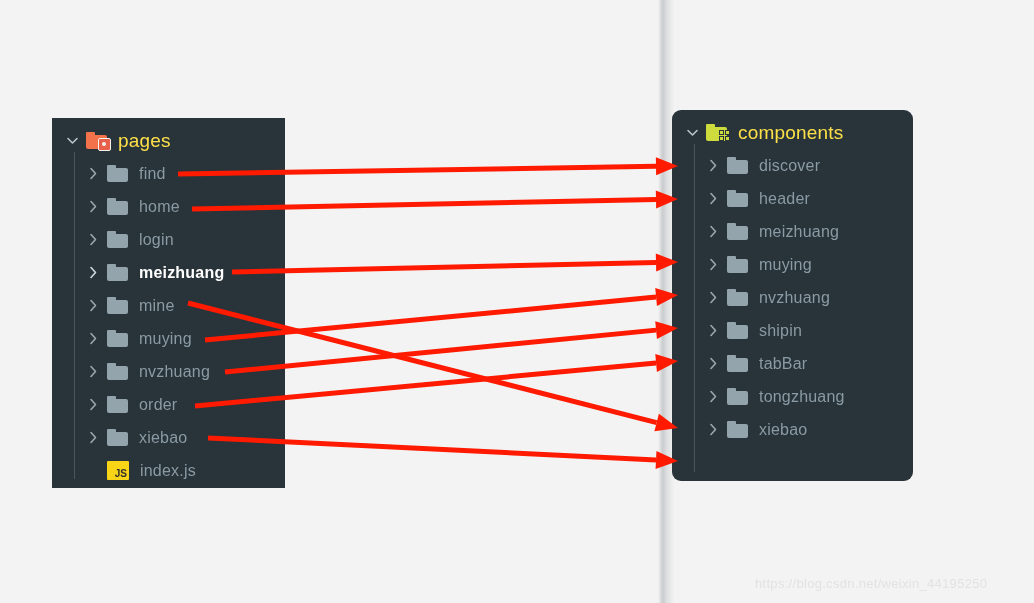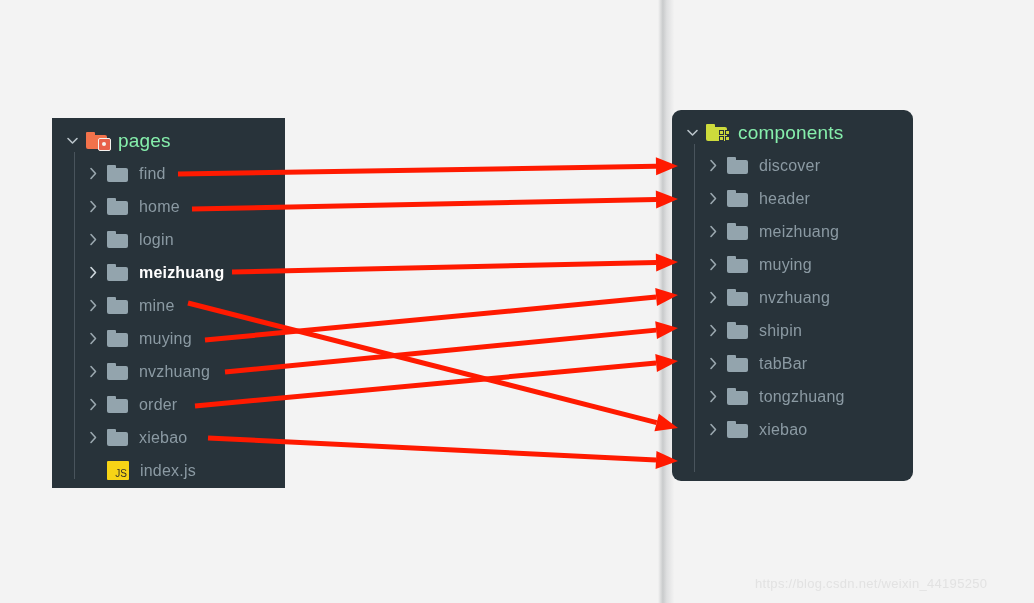--- a/index.html
+++ b/index.html
@@ -36,21 +36,21 @@
     width:17px;height:17px;flex:0 0 17px;
     position:relative;margin-right:5px;
   }
   .chev svg{display:block;}
 
   .label{
     font-size:19px;
     letter-spacing:.2px;
     line-height:1;
   }
-  .root-label{color:#86efac;font-size:19px;}
+  .root-label{color:#fde047;font-size:19px;}
   .child-label{color:#8b9aa3;font-size:16px;}
   .child-label.active{color:#ffffff;font-weight:bold;}
 
   .folder{
     flex:0 0 22px;width:22px;height:17px;margin-right:10px;position:relative;
   }
   .folder i{
     position:absolute;left:0;top:3px;width:21px;height:14px;
     background:#93a4ad;border-radius:1px 2px 2px 2px;
   }
@@ -84,21 +84,21 @@
   }
   .folder-components b span:nth-child(1){left:0;top:0;}
   .folder-components b span:nth-child(2){left:6px;top:0;}
   .folder-components b span:nth-child(3){left:0;top:6px;}
   .folder-components b span:nth-child(4){left:6px;top:6px;}
 
   .js-icon{
     flex:0 0 22px;width:19px;height:19px;margin-right:11px;
     background:#f7d416;border-radius:1px;
     display:flex;align-items:flex-end;justify-content:flex-end;
-    font-size:10px;font-weight:normal;color:#32302a;
+    font-size:10px;font-weight:bold;color:#32302a;
     font-family:"Liberation Sans", sans-serif;
     padding:0 2px 1px 0;box-sizing:border-box;line-height:1;
   }
 
   .guide{
     position:absolute;left:22px;top:34px;width:1px;bottom:9px;
     background:#49545c;
   }
 
   #arrows{position:absolute;left:0;top:0;width:1034px;height:603px;pointer-events:none;}

